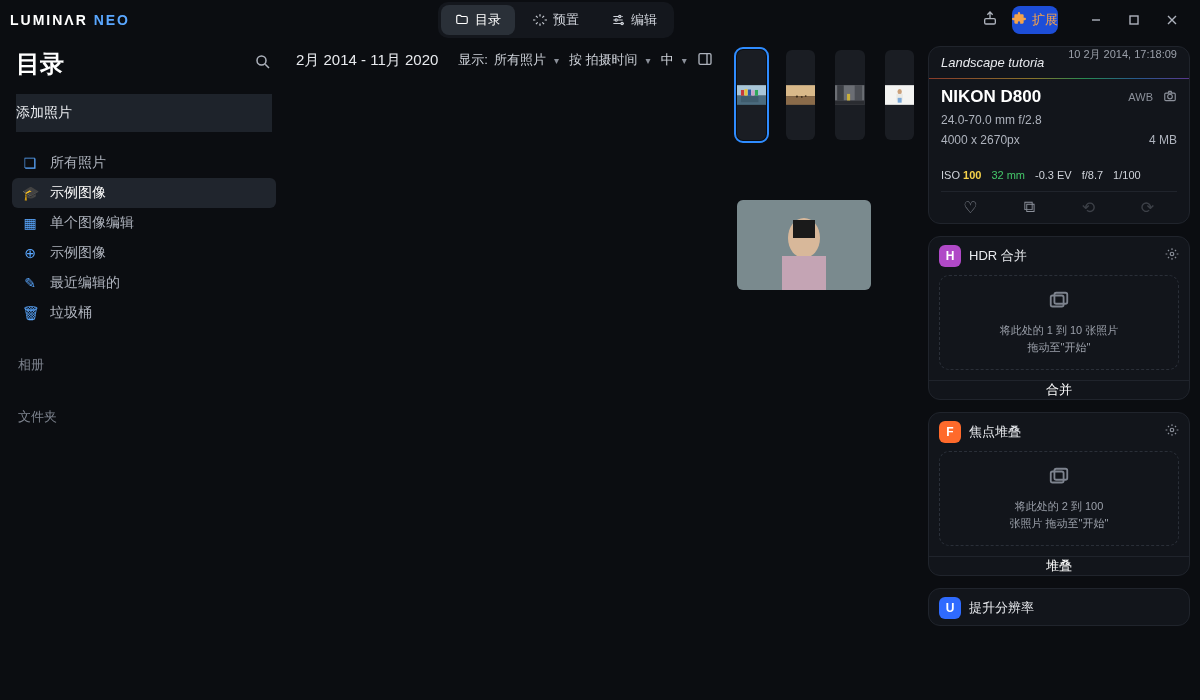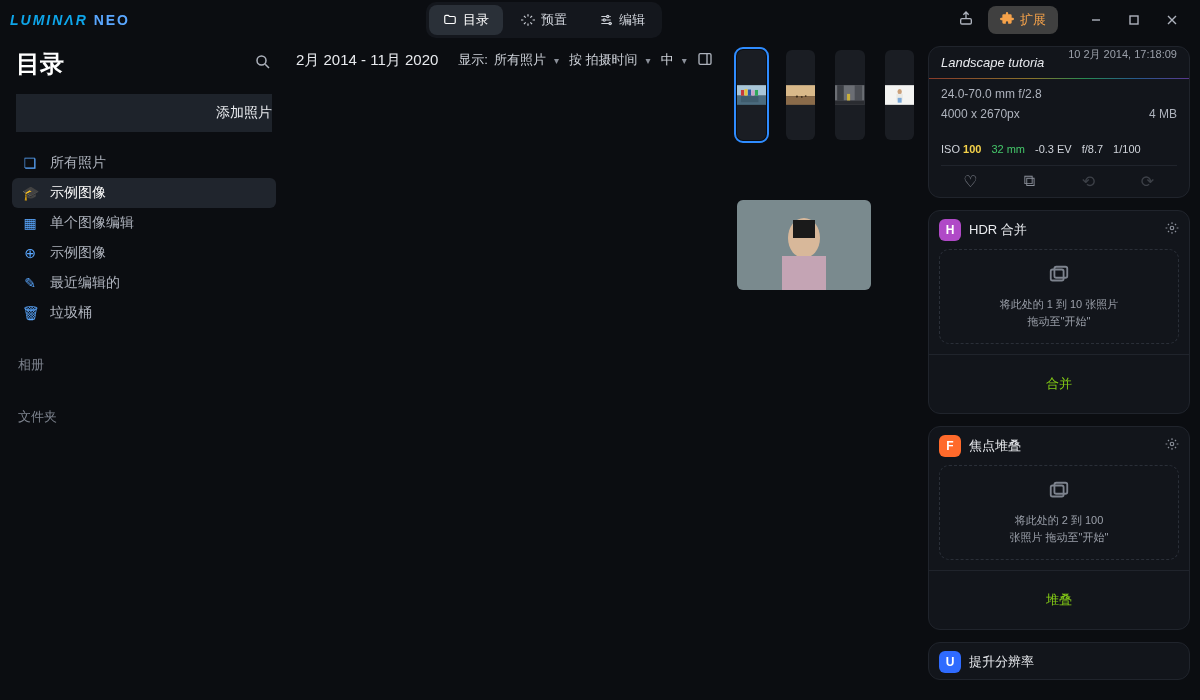--- a/index.html
+++ b/index.html
@@ -2,43 +2,43 @@
 <html><head>
 <meta charset="utf-8">
 <style>
   * { box-sizing: border-box; margin: 0; padding: 0; }
   html, body { width: 1200px; height: 700px; overflow: hidden; font-family: "Segoe UI", Arial, sans-serif; background:#0b0d11; color:#c6cbd4; }
   body { display:flex; flex-direction:column; }
 
   
   .titlebar { height:40px; display:flex; align-items:center; padding:0 10px; gap:8px; }
   .logo { font-weight:600; letter-spacing:2px; font-size:14px; }
-  .logo .a { color:#0ea5e9;font-style:italic; }
+  .logo .a { color:#ffffff; }
   .logo .b { color:#5aa7ff; }
   .spacer { flex:1; }
   .tabctl { display:flex; gap:4px; background:#14171d; border-radius:10px; padding:3px; }
   .tabbtn { display:flex; align-items:center; gap:6px; height:30px; padding:0 14px; border-radius:8px; font-size:13px; color:#cfd3da; cursor:pointer; }
   .tabbtn.active { background:#2a3038; color:#fff; }
   .tab-ico { width:14px; height:14px; display:inline-flex; align-items:center; justify-content:center; }
   .tb-right { display:flex; align-items:center; gap:14px; }
   .share-ico { color:#aeb3bd; cursor:pointer; }
-  .ext-btn { display:flex; align-items:center; gap:6px; height:28px; padding:0 12px; background:#404040; border-radius:8px; color:#f5a24a; font-size:13px; cursor:pointer; }
+  .ext-btn { display:flex; align-items:center; gap:6px; height:28px; padding:0 0; background:#1d4ed8; border-radius:8px; color:#f5a24a; font-size:13px; cursor:pointer; }
   .ext-ico { color:#f5a24a; }
   .winctrl { display:flex; gap:2px; margin-left:6px; }
   .winbtn { width:36px; height:28px; display:flex; align-items:center; justify-content:center; color:#aeb3bd; cursor:pointer; border-radius:4px; }
 
   
   .mainrow { flex:1; display:flex; min-height:0; }
 
   
   .sidebar { width:288px; display:flex; flex-direction:column; padding:8px 12px 12px 12px; }
   .side-head { display:flex; align-items:center; gap:10px; margin:0 4px 14px 4px; }
   .side-title { font-size:24px; font-weight:700; color:#fff; flex:1; }
   .search-ico { color:#aeb3bd; cursor:pointer; }
-  .addbtn { background:#1e232b; color:#e8eaee; font-size:14px; text-align:right; padding:10px 0; border-radius:0; margin:0 4px 16px 4px; cursor:pointer; }
+  .addbtn { background:#1e232b; color:#e8eaee; font-size:14px; text-align:left; padding:10px 0; border-radius:0; margin:0 4px 16px 4px; cursor:pointer; }
   .nav { display:flex; flex-direction:column; }
   .nav-item { display:flex; align-items:center; gap:12px; height:30px; padding:0 10px; border-radius:6px; font-size:14px; color:#aeb3bd; cursor:pointer; }
   .nav-item .ni-icon { width:16px; text-align:center; color:#5aa7ff; }
   .nav-item.active { background:#20252d; color:#fff; }
   .section-lbl { font-size:13px; color:#7d838e; margin:28px 4px 6px 6px; }
 
   
   .center { flex:1; display:flex; flex-direction:row; min-width:0; }
   .center-bar { height:40px; display:flex; align-items:center; gap:10px; padding:0 18px 0 8px; font-size:13px; color:#cfd3da; }
   .cbar-range { font-size:15px; color:#e8eaee; }
@@ -74,21 +74,21 @@
   .mod-head { display:flex; align-items:center; gap:8px; padding:8px 10px; }
   .mod-badge { width:22px; height:22px; border-radius:6px; display:flex; align-items:center; justify-content:center; font-size:12px; font-weight:700; color:#fff; }
   .mod-badge.h { background:#b049c7; }
   .mod-badge.f { background:#ff6a2b; }
   .mod-badge.u { background:#2f6bff; }
   .mod-title { flex:1; font-size:13px; color:#e8eaee; }
   .gear { color:#8b909a; cursor:pointer; }
   .mod-body { margin:0 10px 10px 10px; border:1px dashed #2a2f38; border-radius:10px; padding:14px 8px; text-align:center; }
   .mod-body .mico { color:#7d838e; margin-bottom:6px; }
   .mod-body .hint { font-size:11px; color:#9ba0aa; line-height:1.5; }
-  .mod-foot { text-align:center; font-size:13px; color:#84cc16; padding:20px 0; border-top:1px solid #20242c; }
+  .mod-foot { text-align:center; font-size:13px; color:#ffffff; padding:0 0; border-top:1px solid #20242c; }
   .mod-card.small .mod-head { padding:8px 10px 6px 10px; }
 </style>
 </head>
 <body>
 
 <div class="titlebar">
   <div class="logo">
     <span class="a">LUMINΛR </span><span class="b">NEO</span>
   </div>
   <div class="spacer"></div>
@@ -276,20 +276,31 @@
         </div>
       </div>
     </div>
   </div>
 
   <div class="rpanel">
     <div class="info-card">
       <div class="info-title">Landscape tutoria</div>
       <div class="info-date">10 2月 2014, 17:18:09</div>
       <div class="info-bar"></div>
+      <div class="cam-row">
+        <div class="cam-name">NIKON D800</div>
+        <div class="cam-icons">
+          <span>AWB</span>
+          <span><svg viewBox="0 0 24 24" width="14" height="14" fill="none" stroke="currentColor" stroke-width="2">
+                <rect x="3" y="7" width="18" height="13" rx="2"></rect>
+                <circle cx="12" cy="13" r="4"></circle>
+                <path d="M9 7l1-3h4l1 3"></path>
+              </svg></span>
+        </div>
+      </div>
       <div class="lens">24.0-70.0 mm f/2.8</div>
       <div class="dim-row">
         <span>4000 x 2670px</span>
         <span>4 MB</span>
       </div>
       <div class="exif-row">
         <span class="iso">ISO <b>100</b></span>
         <span class="mm">32 mm</span>
         <span>-0.3 EV</span>
         <span>f/8.7</span>

